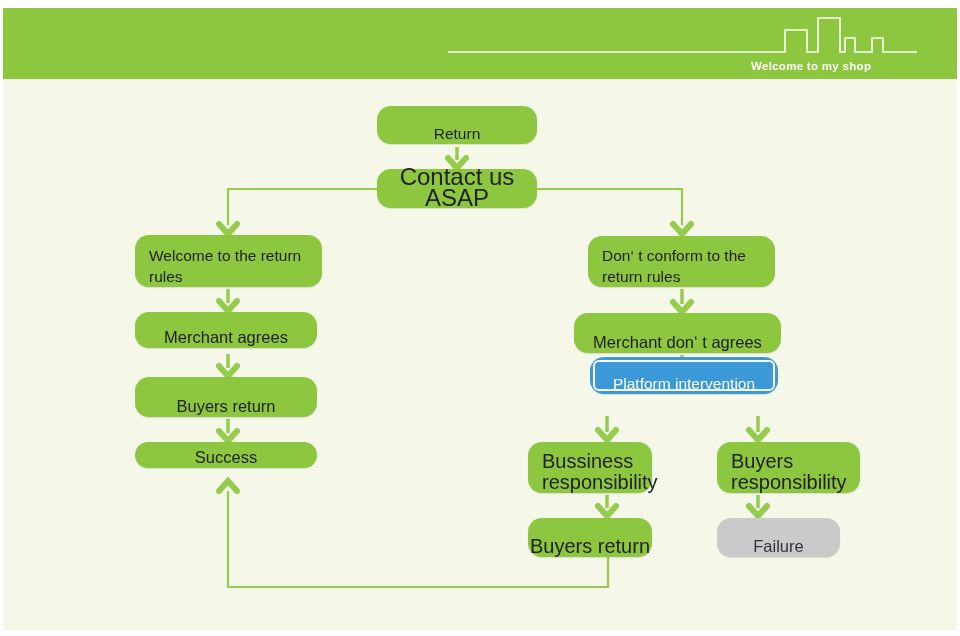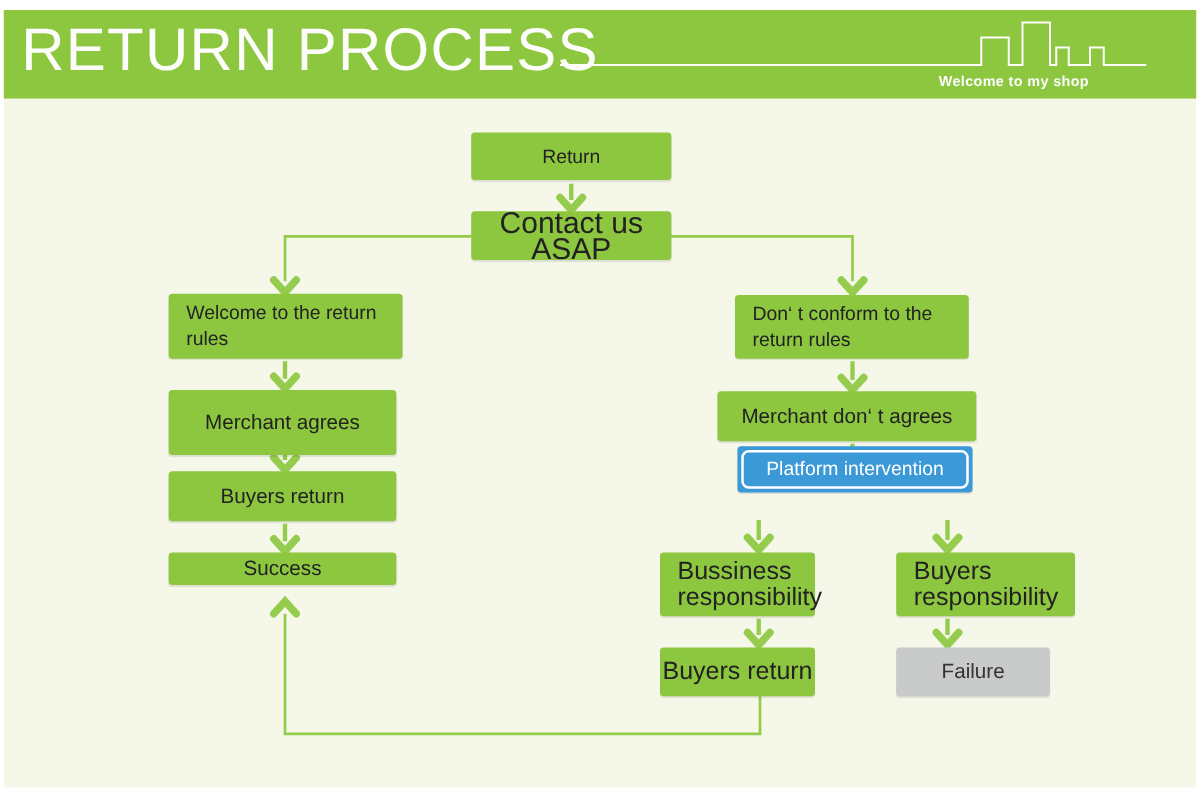--- a/index.html
+++ b/index.html
@@ -25,43 +25,42 @@
   }
   .canvas{
     position:absolute;left:3px;top:79px;width:954px;height:551px;
     background:var(--bg,#f5f7e9);
   }
   .connectors{position:absolute;left:0;top:0;width:960px;height:636px;pointer-events:none;}
   .thin{stroke:var(--arrow,#95cc4e);stroke-width:2.2;fill:none;}
   .mid{stroke:var(--arrow,#95cc4e);stroke-width:3.5;fill:none;}
   .head{stroke:var(--arrow,#95cc4e);stroke-width:6;fill:none;stroke-linecap:round;stroke-linejoin:miter;}
   .node{
-    position:absolute;border-radius:3px;box-sizing:border-box;
-    display:flex;align-items:center;
+    position:absolute;border-radius:14px;box-sizing:border-box;
+    display:flex;align-items:flex-end;
     background:var(--green,#8dc63f);color:var(--text,#222);
     box-shadow:0 1px 1px rgba(0,0,0,.10);
   }
   .node .node-label{white-space:pre-line;line-height:21px;position:relative;font-size:15.5px;}
   .node.center{justify-content:center;text-align:center;}
   .node.left{padding-left:14px;}
   .node.fs-md .node-label{font-size:16.5px;}
   .node.fs-lg .node-label{font-size:24px;}
   .node.fs-sm .node-label{font-size:20px;}
   .node.blue{background:var(--blue,#3b99d8);color:#fff;}
   .node.blue::before{
     content:"";position:absolute;left:3px;right:3px;top:3px;bottom:3px;
     border:2px solid #fff;border-radius:6px;
   }
   .node.gray{background:var(--gray,#c9caca);color:#333;}
 </style>
 </head>
 <body>
 
 <div class="header">
-  <div class="title">RETURN PROCESS</div>
   <svg class="skyline" viewBox="0 0 954 71">
     <path d="M445,44 H782 V22 H804 V44 H815 V10 H837 V44 H842 V30 H852 V44 H869 V30 H880 V44 H914"></path>
   </svg>
   <div class="tagline">Welcome to my shop</div>
 </div>
 
 <div class="canvas"></div>
 
 <svg class="connectors" viewBox="0 0 960 636">
 
@@ -98,21 +97,21 @@
 <div class="node center" style="left:377px;top:106px;width:160px;height:38px">
   <span class="node-label">Return</span>
 </div>
 <div class="node center fs-lg" style="left:377px;top:169px;width:160px;height:39px">
   <span class="node-label">Contact us ASAP</span>
 </div>
 <div class="node left" style="left:135px;top:235px;width:187px;height:52px">
   <span class="node-label">Welcome to the return
 rules</span>
 </div>
-<div class="node center fs-md" style="left:135px;top:312px;width:182px;height:52px">
+<div class="node center fs-md" style="left:135px;top:312px;width:182px;height:36px">
   <span class="node-label">Merchant agrees</span>
 </div>
 <div class="node center fs-md" style="left:135px;top:377px;width:182px;height:40px">
   <span class="node-label">Buyers return</span>
 </div>
 <div class="node center fs-md" style="left:135px;top:442px;width:182px;height:26px">
   <span class="node-label">Success</span>
 </div>
 <div class="node left" style="left:588px;top:236px;width:187px;height:51px">
   <span class="node-label">Don‘ t conform to the

